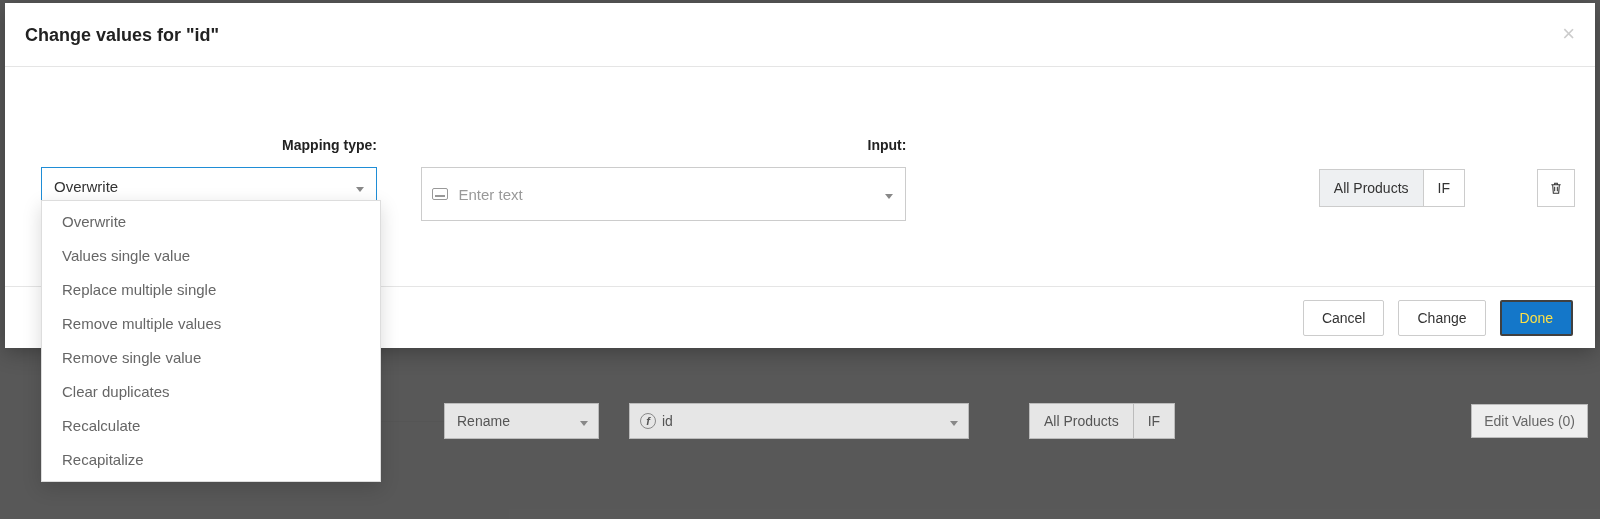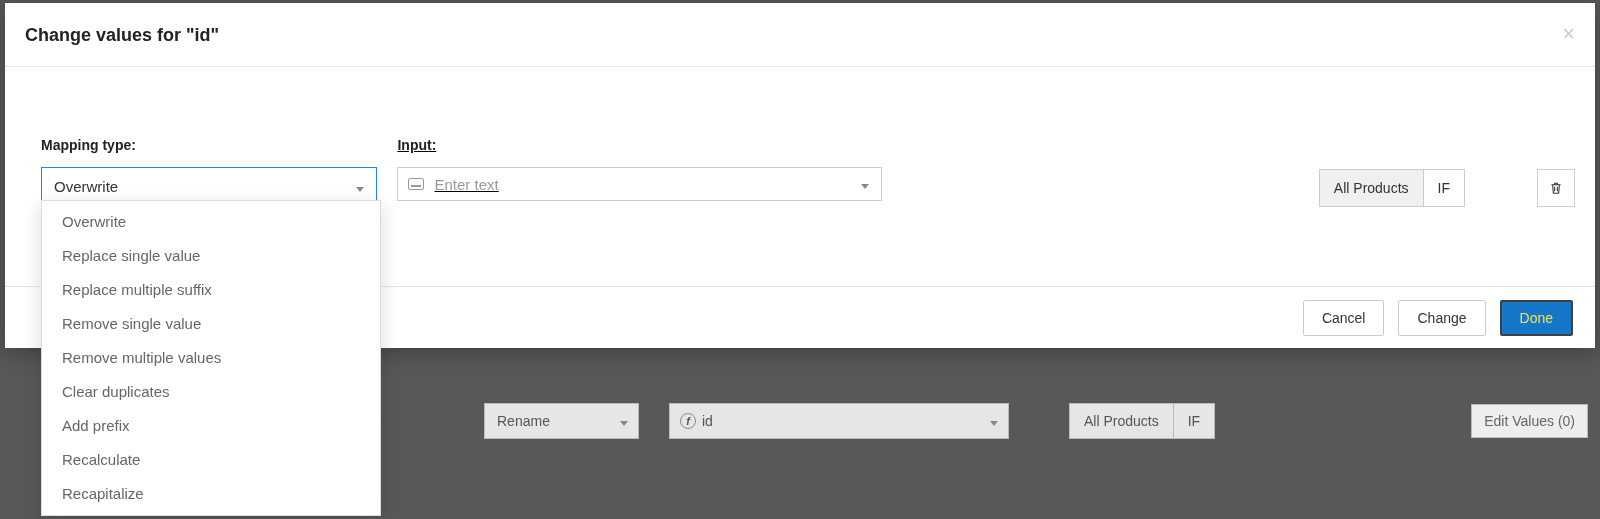--- a/index.html
+++ b/index.html
@@ -13,21 +13,21 @@
     color: #555;
   }
   .bg-row::before { 
     content: ""; position: absolute; left: 230px; width: 270px; top: 25px; height: 0; border-top: 1px solid #555;
   }
   .bg-sel, .bg-input, .bg-btn, .bg-if, .bg-edit {
     height: 36px; display: inline-flex; align-items: center;
     border: 1px solid #bbb; background: rgba(255,255,255,0.85);
     font-size: 14px; color: #555;
   }
-  .bg-sel { width: 155px; padding: 0 12px; position: relative; margin-left: 104px; }
+  .bg-sel { width: 155px; padding: 0 12px; position: relative; margin-left: 64px; }
   .bg-sel .caret, .bg-input .caret { position: absolute; right: 10px; top: 50%; transform: translateY(-50%); color: #888; }
   .bg-input { width: 340px; padding: 0 10px; position: relative; }
   .bg-input .ic { margin-right: 6px; font-style: italic; font-weight: bold; border:1px solid #888; border-radius:50%; width:16px;height:16px;display:inline-flex;align-items:center;justify-content:center;font-size:11px; }
   .bg-btn-group { display: inline-flex; margin-left: 30px; }
   .bg-btn { padding: 0 14px; border-right: none; }
   .bg-if { padding: 0 14px; }
   .bg-edit { margin-left: auto; margin-right: 0; padding: 0 12px; height: 34px; }
   .bg-right { position: absolute; right: 12px; top: 396px; height: 50px; display:flex; align-items:center; }
   .bg-right .bg-edit { border: 1px solid #bbb; background: rgba(255,255,255,0.9); color:#666; font-size:14px; padding:0 12px; height:34px; display:inline-flex; align-items:center; }
 
@@ -41,34 +41,34 @@
     display: flex; align-items: flex-start;
   }
   .modal-title { font-size: 18px; font-weight: 700; color: #222; }
   .close-x { margin-left: auto; font-size: 22px; color: #ccc; cursor: pointer; line-height: 0.6; padding-top: 2px; }
 
   .modal-body {
     position: relative;
     padding: 70px 20px 0 36px;
     height: 220px;
   }
-  .field-group { display: inline-block; vertical-align: top; }
+  .field-group { display: inline-block; vertical-align: top; text-align: right; }
   .label { font-size: 14px; font-weight: 600; color: #222; margin-bottom: 14px; display: block; }
 
   .sel {
     width: 336px; height: 38px; border: 1px solid #1f8dd6; 
     display: flex; align-items: center; padding: 0 12px;
     font-size: 15px; color: #333; position: relative; background:#fff;
     cursor: pointer;
   }
   .sel .caret { position: absolute; right: 12px; color: #888; }
 
-  .input-field-group { margin-left: 16px; text-decoration: underline; }
+  .input-field-group { margin-left: 40px; }
   .input-wrap {
-    width: 485px; height: 34px; border: 1px solid #ccc;
+    width: 485px; height: 54px; border: 1px solid #ccc;
     display: flex; align-items: center; padding: 0 10px; position: relative; background:#fff;
   }
   .input-wrap .kb-ic {
     width: 16px; height: 12px; border: 1px solid #999; border-radius: 2px;
     margin-right: 10px; position: relative; flex-shrink:0;
   }
   .input-wrap .kb-ic::after { content:""; position:absolute; left:2px; right:2px; bottom:2px; height:2px; background:#999; }
   .input-wrap .ph { color: #999; font-size: 15px; }
   .input-wrap .caret { position: absolute; right: 12px; color: #888; }
 
@@ -184,26 +184,25 @@
         <svg viewBox="0 0 24 24">
             <path fill="none" stroke="#333" stroke-width="1.6" d="M5 7h14M10 7V5h4v2M7 7l1 13h8l1-13M10 10v7M14 10v7"></path>
           </svg>
       </div>
     </div>
 
   </div>
 
   <div class="dd">
     <div class="dd-item">Overwrite</div>
-    <div class="dd-item">Replace single value</div>
-    <div class="dd-item">Replace multiple suffix</div>
+    <div class="dd-item">Values single value</div>
+    <div class="dd-item">Replace multiple single</div>
+    <div class="dd-item">Remove multiple values</div>
     <div class="dd-item">Remove single value</div>
-    <div class="dd-item">Remove multiple values</div>
     <div class="dd-item">Clear duplicates</div>
-    <div class="dd-item">Add prefix</div>
     <div class="dd-item">Recalculate</div>
     <div class="dd-item">Recapitalize</div>
 
   </div>
 
   <div class="modal-footer">
     <div class="footer-btn default">
         <span>Cancel</span>
       </div>
     <div class="footer-btn default">

